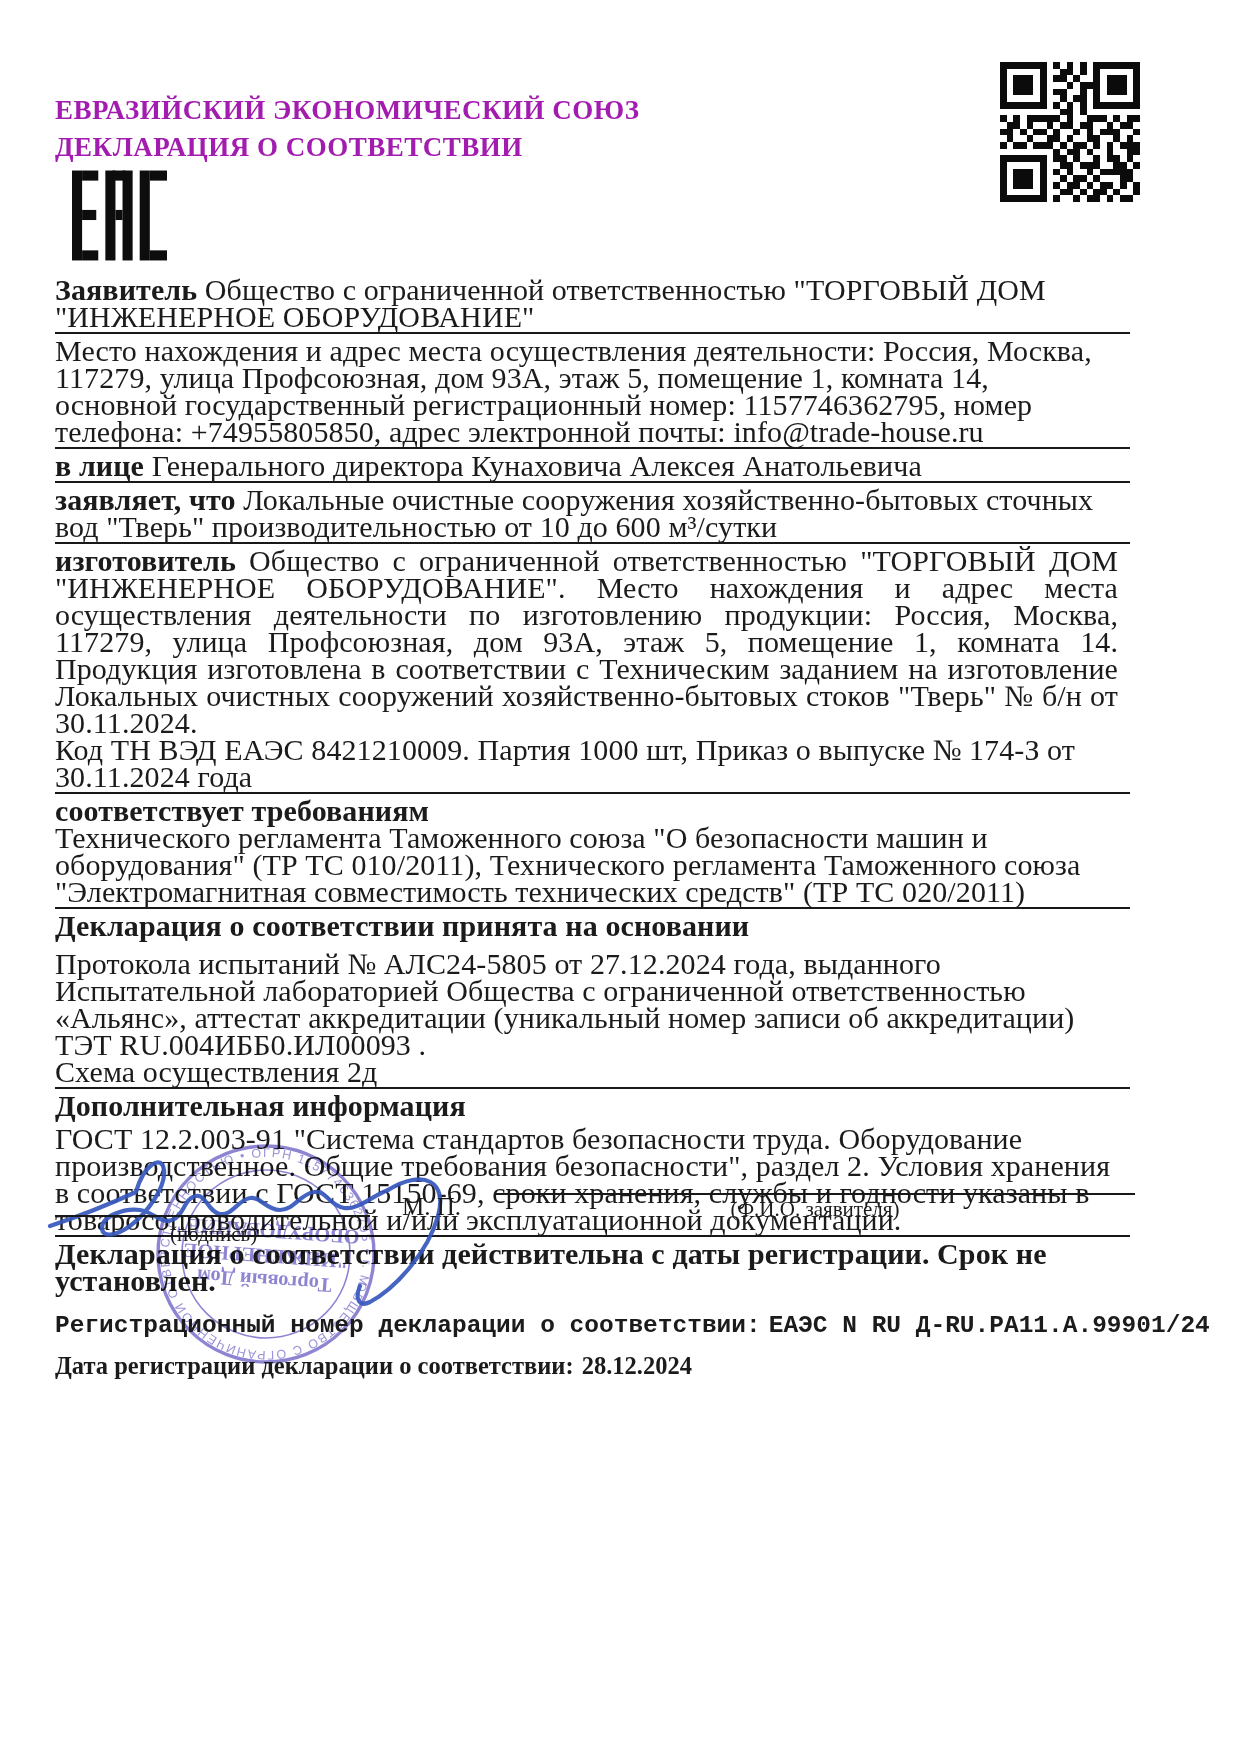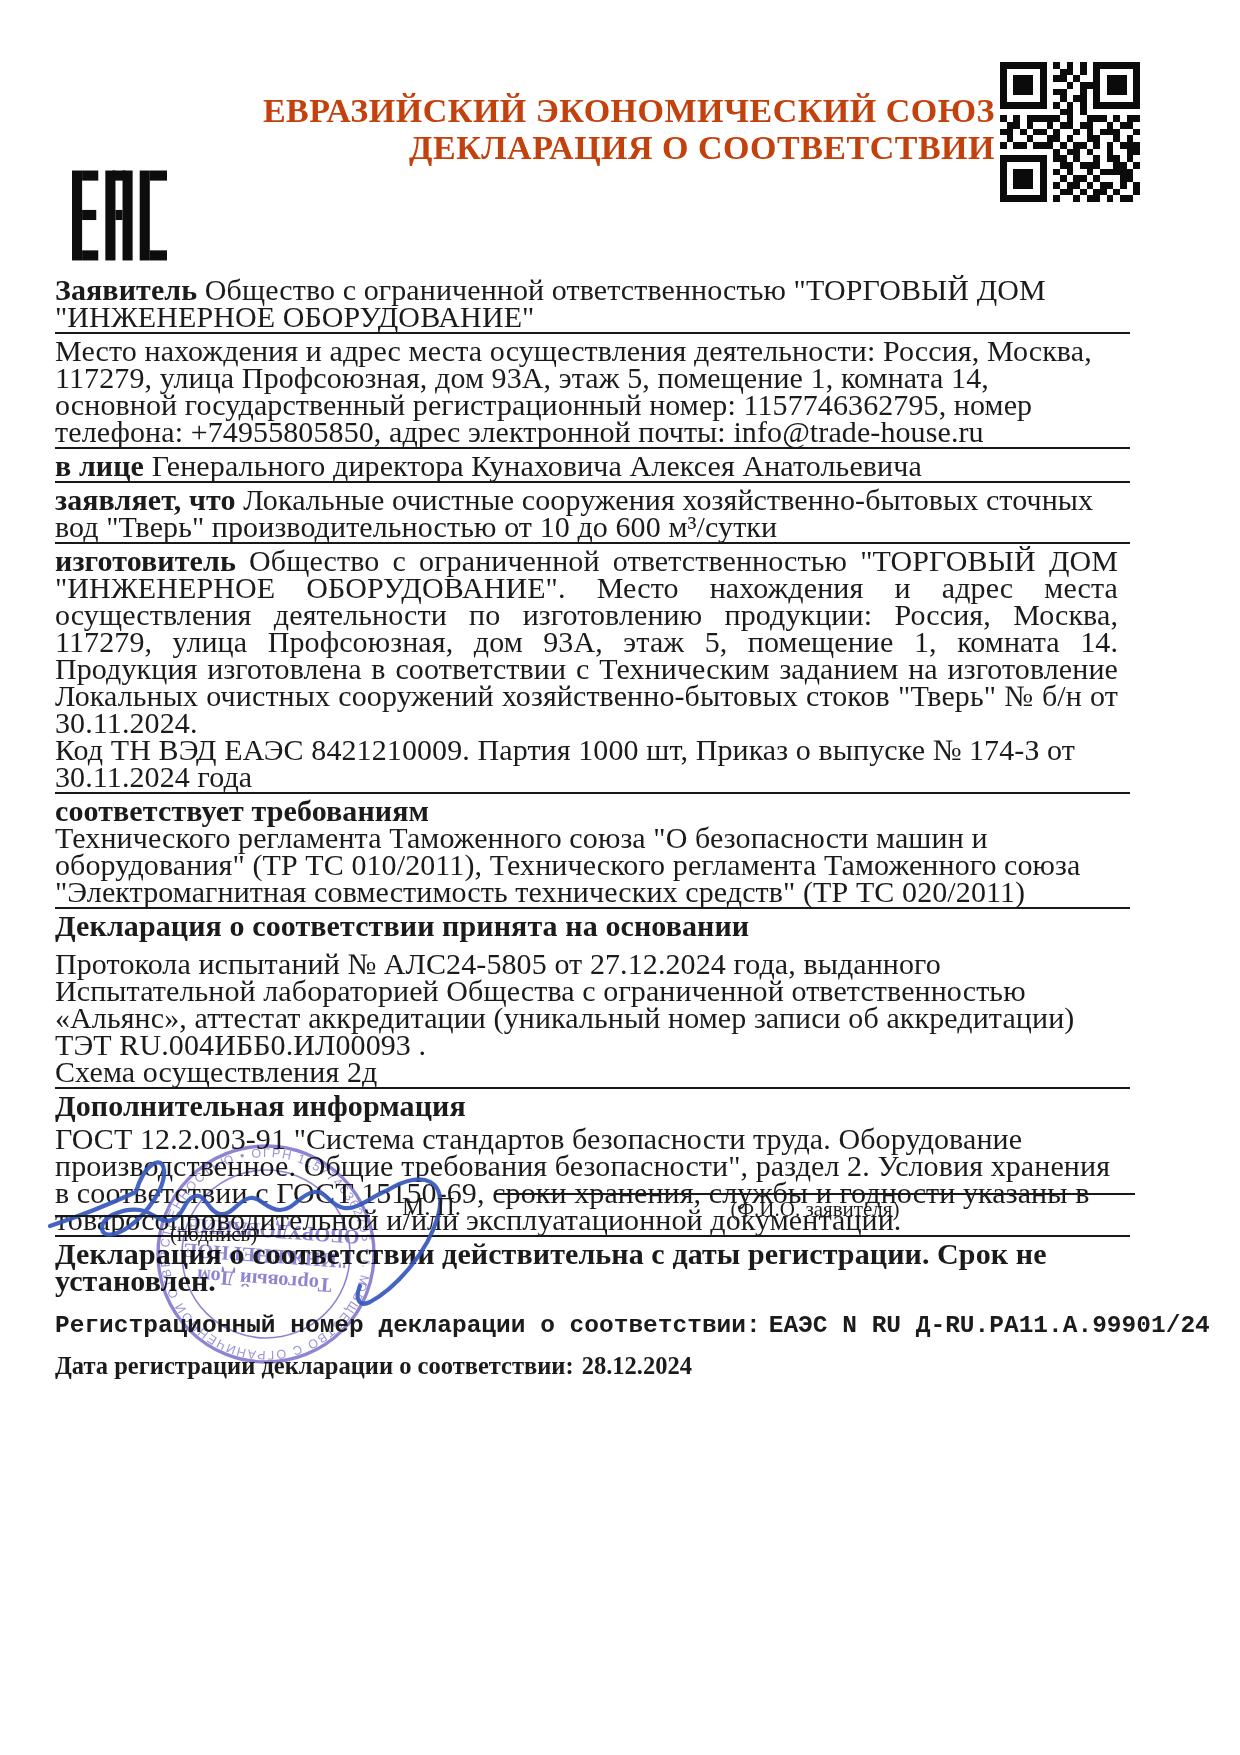--- a/index.html
+++ b/index.html
@@ -2,22 +2,22 @@
 <html><head>
 <meta charset="utf-8">
 <style>
   html,body{margin:0;padding:0;background:#ffffff;}
   .page{
     position:relative;width:1240px;height:1755px;background:#fff;
     font-family:"Liberation Serif",serif;color:#1b1b1b;overflow:hidden;
   }
   
   .title{
-    position:absolute;left:55px;top:92px;width:940px;text-align:right;
-    font-weight:bold;font-size:34px;line-height:37px;letter-spacing:.5px;color:#c2410c;
+    position:absolute;left:55px;top:92px;width:940px;text-align:left;
+    font-weight:bold;font-size:27px;line-height:37px;letter-spacing:.5px;color:#a21caf;
   }
   .eac{position:absolute;left:72px;top:168px;width:96px;height:97px;}
   .qr{
     position:absolute;left:1000px;top:62px;width:140px;height:140px;
     display:grid;grid-template-columns:repeat(21,1fr);grid-template-rows:repeat(21,1fr);
   }
   .qr div{background:transparent;}
   .qr div.on{background:#0b0b0b;}
   
   .content{

